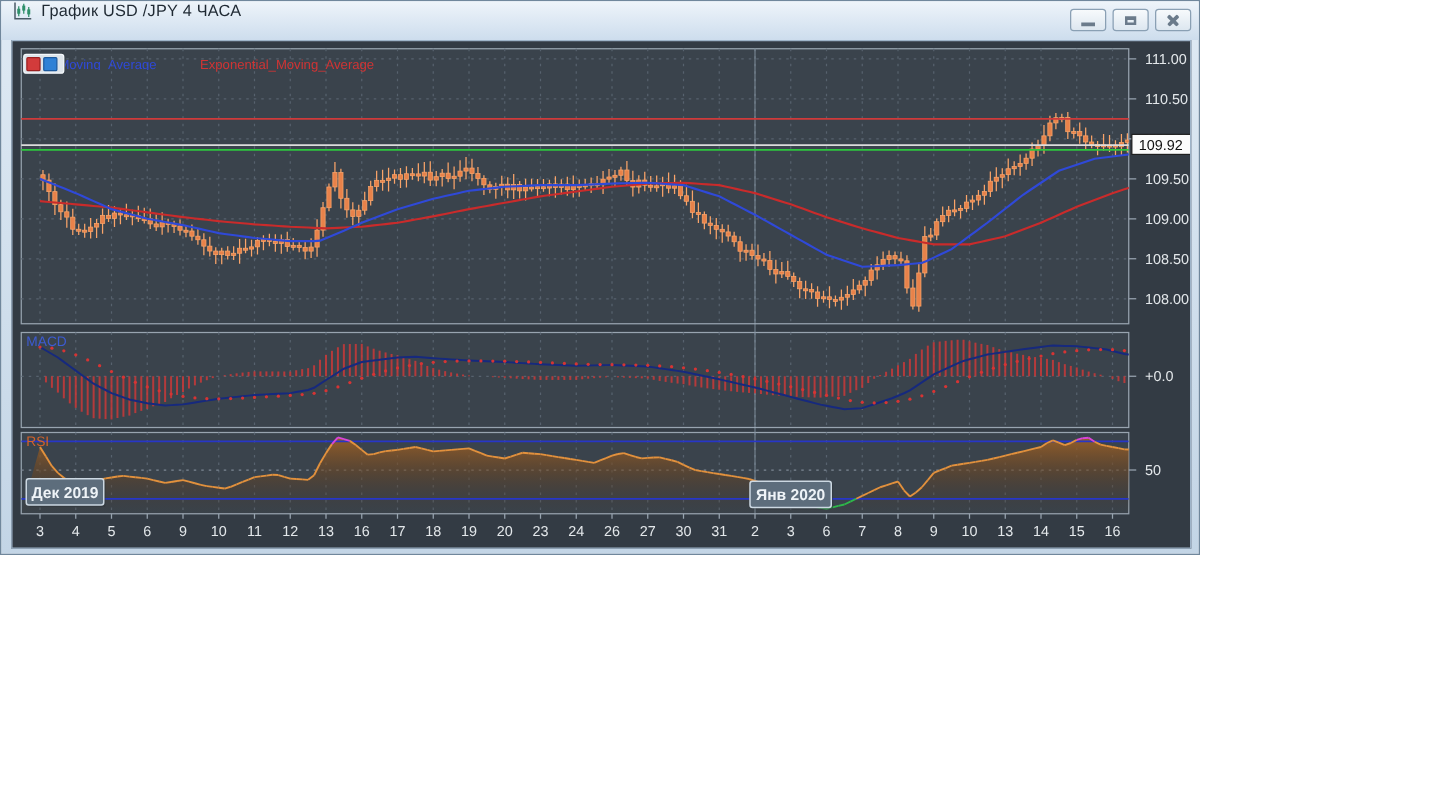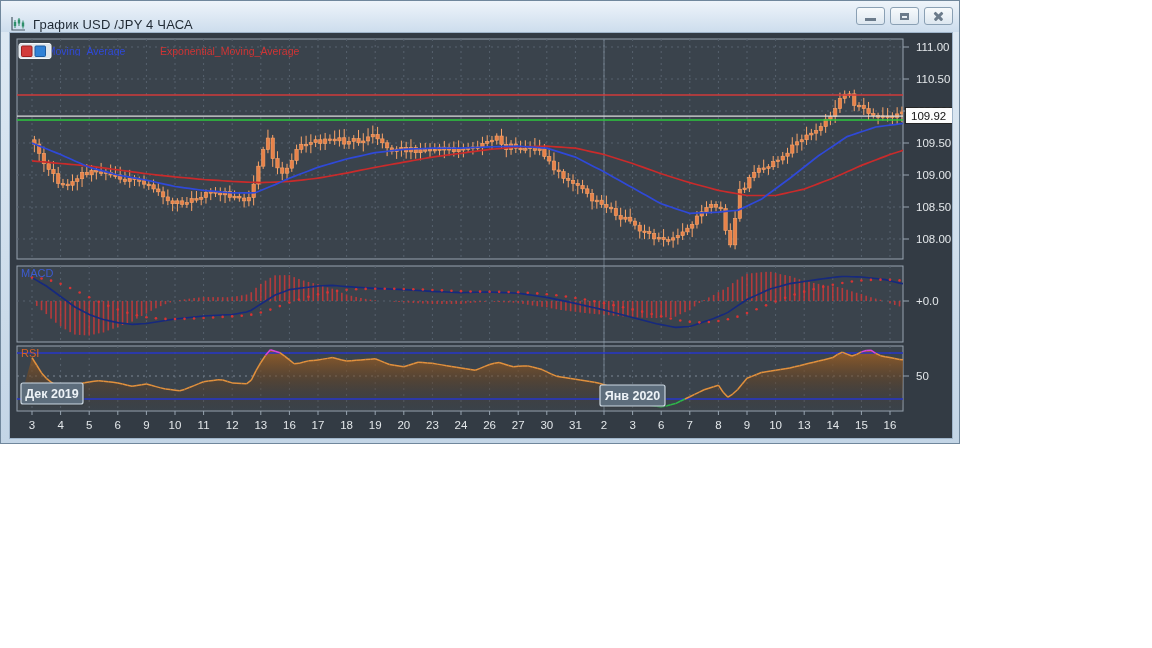--- a/index.html
+++ b/index.html
@@ -1,20 +1,20 @@
 <!DOCTYPE html>
 <html><head>
 <meta charset="utf-8">
 <style>
   html,body{margin:0;padding:0;background:#ffffff;}
   body{width:1152px;height:648px;position:relative;font-family:"Liberation Sans",sans-serif;overflow:hidden;}
   .window{position:absolute;left:0;top:0;width:960px;height:444px;border:1px solid #70879c;
           background:linear-gradient(#dfeaf4,#c3d5e6);box-sizing:border-box;}
   .titlebar{position:absolute;left:0;top:0;width:100%;height:31px;
-            background:linear-gradient(#eef4fa,#cddded);display:flex;align-items:flex-end;}
+            background:linear-gradient(#eef4fa,#cddded);display:flex;align-items:flex-start;}
   .app-icon{margin-left:8px;width:18px;height:16px;display:inline-block;}
   .title{margin-left:6px;font-size:13px;color:#1f2933;letter-spacing:.2px;}
   .winbtns{position:absolute;right:6px;top:6px;display:flex;gap:5px;}
   .winbtn{width:29px;height:18px;border:1px solid #8aa0b4;border-radius:3px;
           background:linear-gradient(#f7fafc,#dde7f0);display:flex;align-items:center;justify-content:center;
           padding:0;cursor:default;position:relative;}
   .g-min{width:11px;height:3px;background:#6b7b8b;margin-top:7px;}
   .g-rest{width:9px;height:7px;border:2px solid #6b7b8b;border-top-width:3px;box-sizing:border-box;}
   .g-x{position:relative;width:11px;height:11px;}
   .g-x span{position:absolute;left:0;top:4px;width:11px;height:2.6px;background:#6b7b8b;border-radius:1px;}

